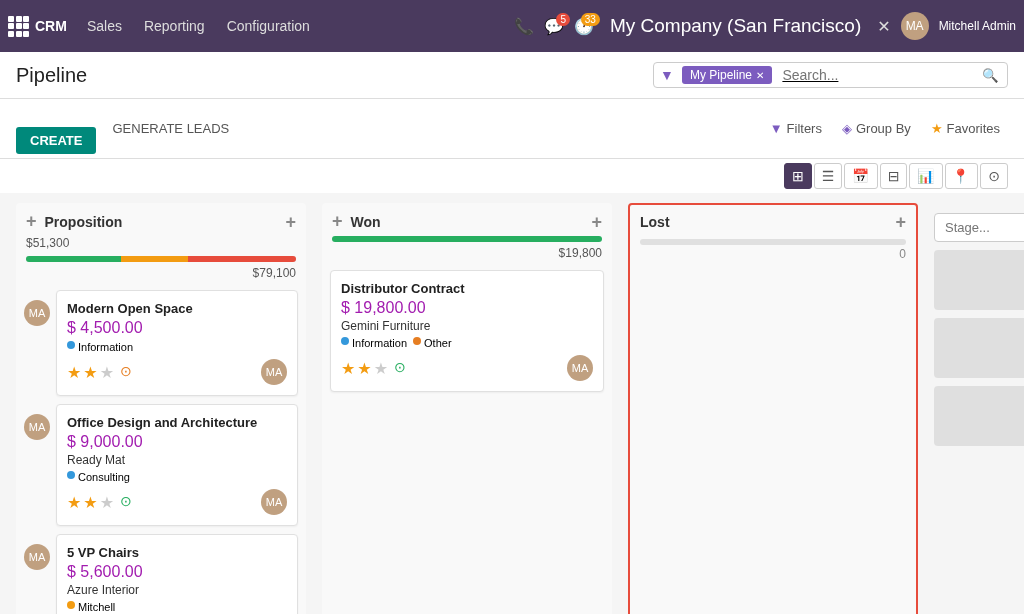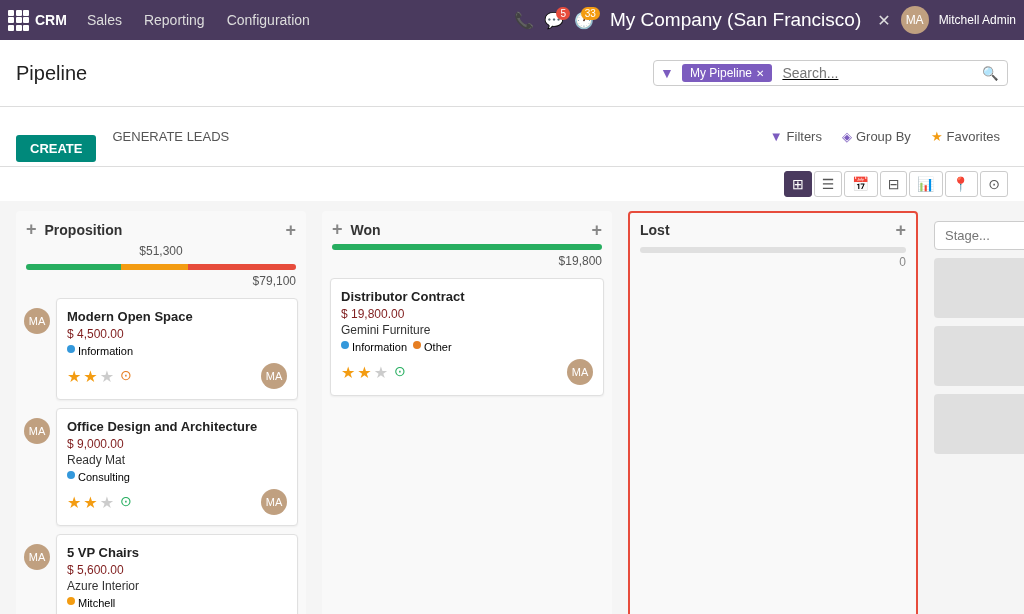--- a/index.html
+++ b/index.html
@@ -1,21 +1,21 @@
 <!DOCTYPE html>
 <html><head>
   <meta charset="utf-8">
   <style>
     * { box-sizing: border-box; margin: 0; padding: 0; }
     body { font-family: 'Segoe UI', Arial, sans-serif; font-size: 13px; background: #f5f5f5; overflow: hidden; width: 1024px; height: 614px; }
 
     
     .topnav {
       background: #4a3a5e;
-      height: 40px;
+      height: 52px;
       display: flex;
       align-items: center;
       padding: 0 8px;
       color: #fff;
     }
     .topnav-logo {
       display: flex; align-items: center; gap: 6px;
       font-weight: bold; font-size: 14px; color: #fff;
       margin-right: 10px;
     }
@@ -47,21 +47,21 @@
     .topnav-icon { color: #ddd; font-size: 16px; cursor: pointer; }
     .avatar-circle {
       width: 28px; height: 28px; border-radius: 50%; background: #c0a080;
       display: flex; align-items: center; justify-content: center; color: #fff; font-size: 12px;
     }
 
     
     .subheader {
       background: #fff;
       border-bottom: 1px solid #ddd;
-      padding: 20px 16px;
+      padding: 10px 16px;
       display: flex;
       align-items: center;
       justify-content: space-between;
     }
     .page-title { font-size: 20px; font-weight: 400; color: #222; }
     .search-bar {
       display: flex; align-items: center; border: 1px solid #ccc; border-radius: 4px;
       overflow: hidden; background: #fff;
     }
     .filter-tag {
@@ -147,21 +147,21 @@
     }
     .kanban-cards {
       flex: 1; overflow-y: auto; padding: 4px 8px;
     }
     .kanban-card {
       background: #fff; border: 1px solid #e0e0e0; border-radius: 4px;
       padding: 10px; margin-bottom: 8px; cursor: pointer;
       box-shadow: 0 1px 2px rgba(0,0,0,0.05);
     }
     .card-title { font-weight: 600; font-size: 13px; color: #222; margin-bottom: 3px; }
-    .card-amount { color: #7f1d1d; font-size: 12px; margin-bottom: 2px; }
+    .card-amount { color: #a21caf; font-size: 16px; margin-bottom: 2px; }
     .card-company { font-size: 12px; color: #333; }
     .card-tags { display: flex; gap: 6px; margin: 4px 0; flex-wrap: wrap; }
     .card-tag {
       font-size: 11px; display: flex; gap: 3px;
     }
     .dot { width: 8px; height: 8px; border-radius: 50%; display: inline-block; }
     .dot-blue { background: #3498db; }
     .dot-orange { background: #e67e22; }
     .dot-yellow { background: #f39c12; }
     .card-footer {
@@ -294,21 +294,21 @@
 <div class="kanban-board">
 
   <div class="kanban-col">
     <div class="kanban-col-header">
       <div style="display:flex; align-items:center; gap:8px;">
         <span style="color:#888; font-size:18px; cursor:pointer;">+</span>
         <span>Proposition</span>
       </div>
       <span class="kanban-col-add">+</span>
     </div>
-    <div class="col-amount" style="text-align:center; padding-left:10px;">
+    <div class="col-amount" style="text-align:left; padding-left:10px;">
       <span>$51,300</span>
     </div>
     <div class="progress-bar-container">
       <div class="progress-bar">
         <div class="progress-seg" style="width:35%; background:#27ae60;"></div>
         <div class="progress-seg" style="width:25%; background:#f39c12;"></div>
         <div class="progress-seg" style="width:40%; background:#e74c3c;"></div>
       </div>
     </div>
     <div class="col-amount">$79,100</div>

